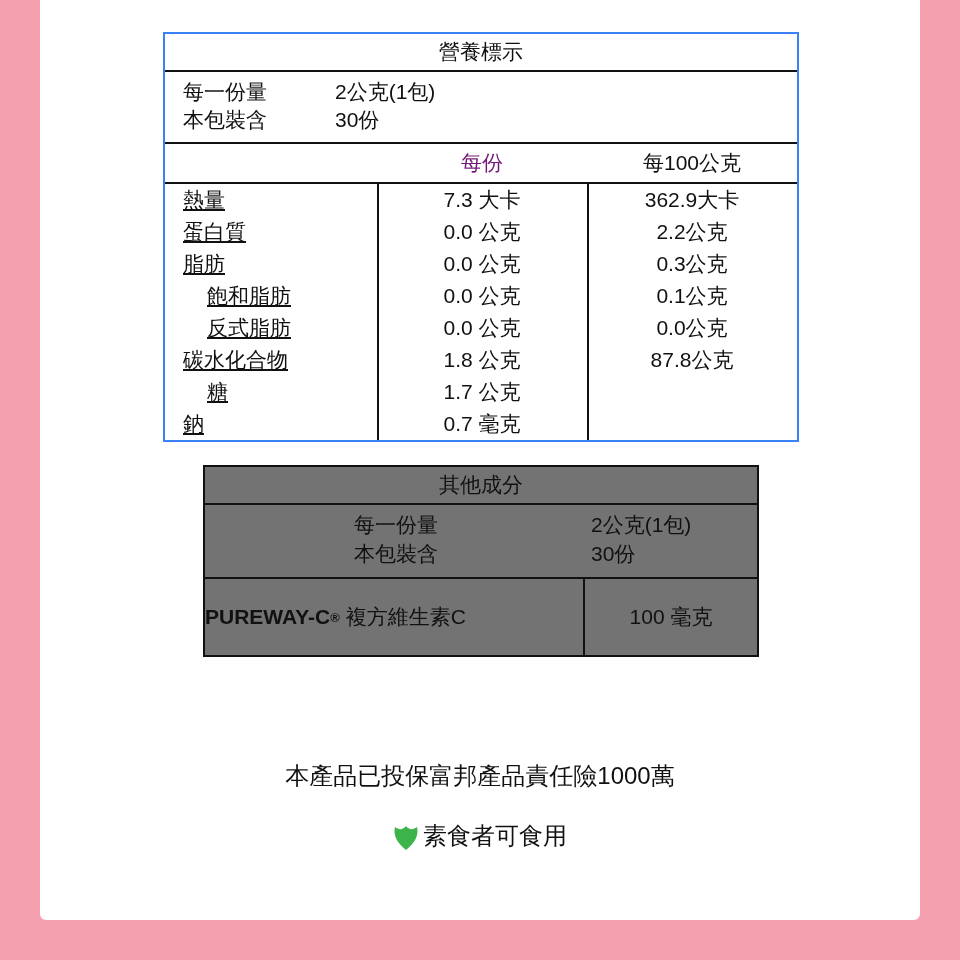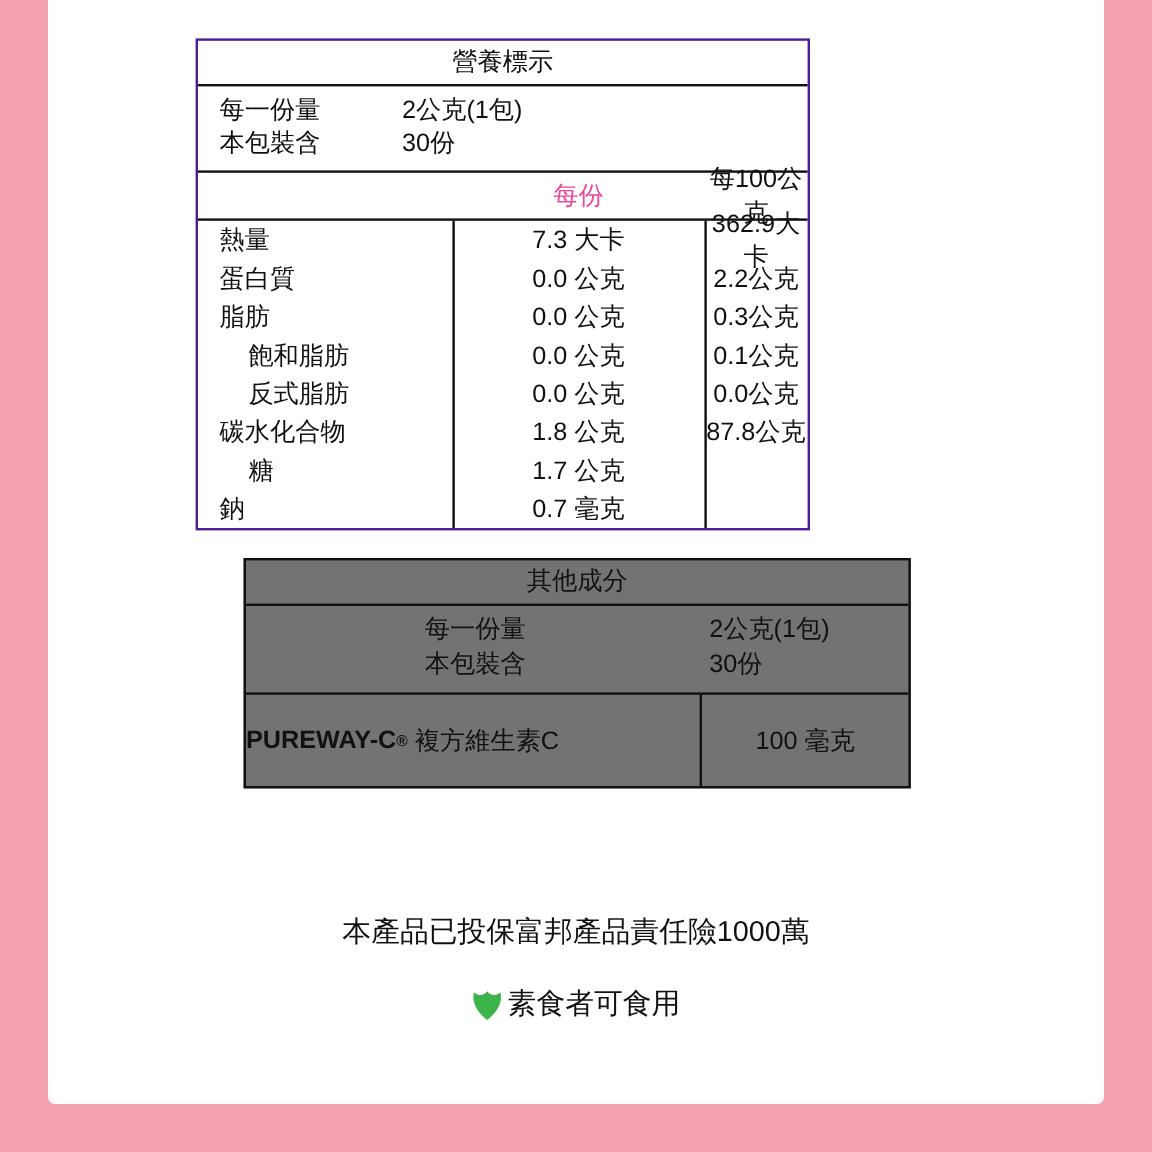--- a/index.html
+++ b/index.html
@@ -22,22 +22,22 @@
     height: 920px;
     background: #ffffff;
     border-radius: 0 0 6px 6px;
   }
 
   
   .nutrition {
     position: absolute;
     left: 123px;
     top: 32px;
-    width: 512px;
-    border: 2px solid #4c1d95;
+    width: 636px;
+    border: 2px solid #3b82f6;
     background: #fff;
   }
   .nutrition .n-title {
     text-align: center;
     font-size: 21px;
     color: #111;
     padding: 6px 0 7px;
     border-bottom: 2px solid #111;
     line-height: 1.1;
   }
@@ -58,21 +58,21 @@
     display: flex;
     border-bottom: 2px solid #111;
     height: 40px;
     align-items: center;
   }
   .head-row .col-name { width: 212px; }
   .head-row .col-a {
     width: 210px;
     text-align: center;
     font-size: 21px;
-    color: #ec4899;
+    color: #701a75;
   }
   .head-row .col-b {
     flex: 1;
     text-align: center;
     font-size: 21px;
     color: #111;
   }
 
   .body-rows { position: relative; }
   .body-rows .vline-1 {
@@ -88,20 +88,21 @@
   .n-row {
     display: flex;
     align-items: center;
     height: 32px;
     font-size: 21px;
     color: #111;
   }
   .n-row .col-name {
     width: 212px;
     padding-left: 18px;
+    text-decoration: underline;
   }
   .n-row .col-name.indent { padding-left: 42px; }
   .n-row .col-a {
     width: 210px;
     text-align: center;
   }
   .n-row .col-b {
     flex: 1;
     text-align: center;
   }

